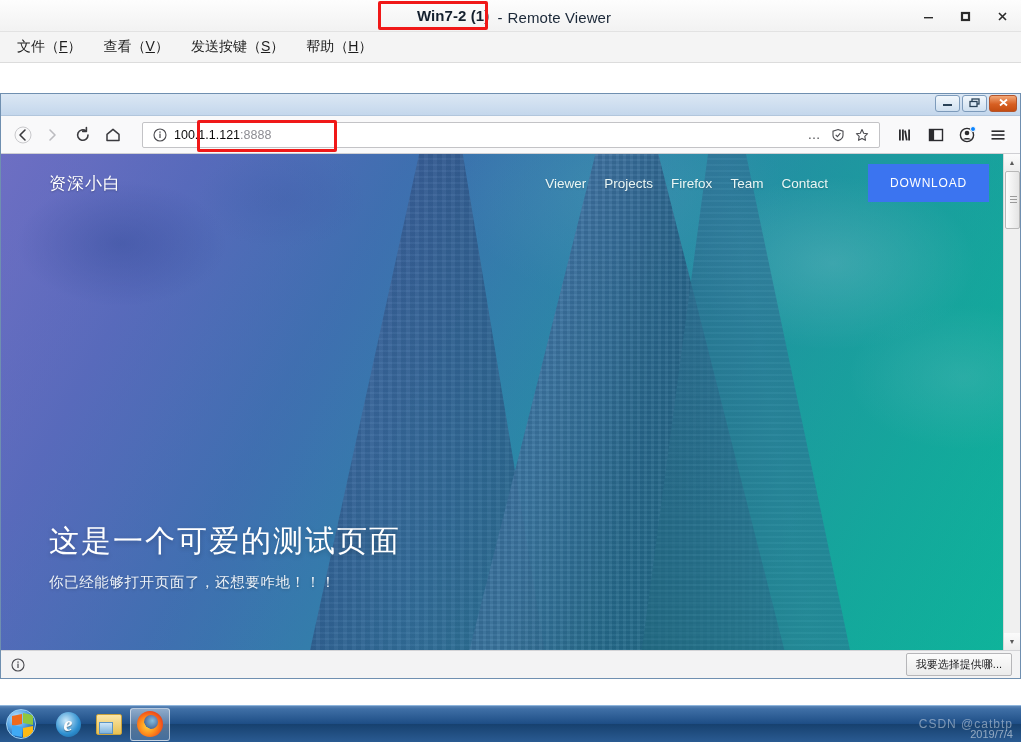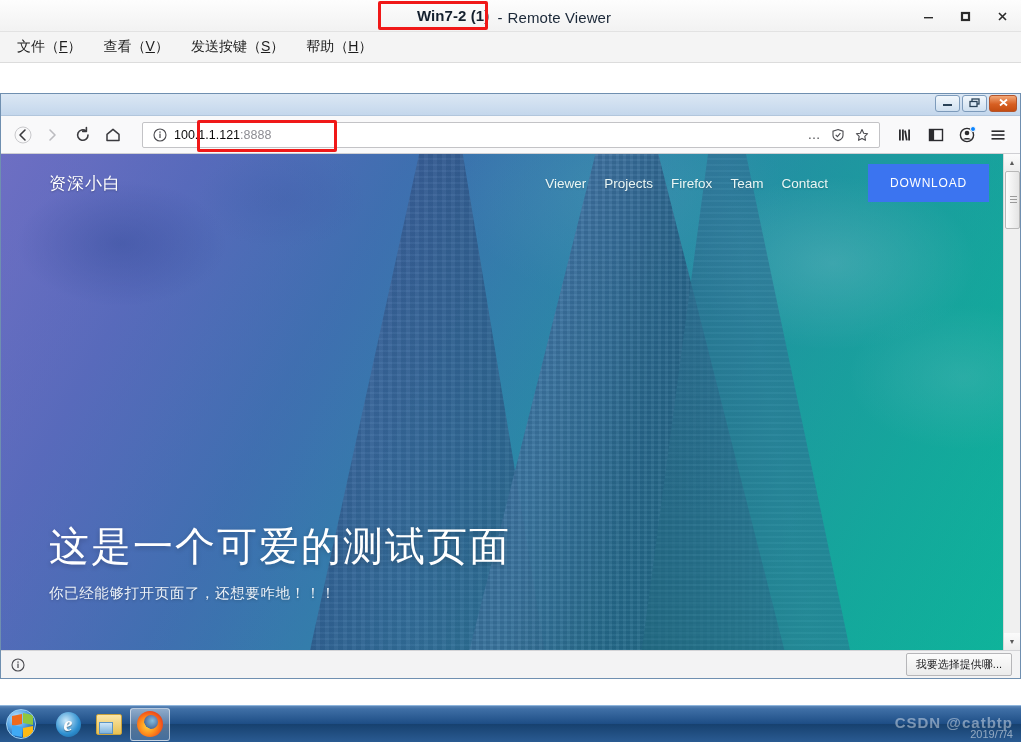--- a/index.html
+++ b/index.html
@@ -313,21 +313,21 @@
   }
 
   
   .hero-copy {
     position: absolute;
     left: 48px; top: 370px;
     z-index: 3;
     width: 640px;
   }
   .hero-title {
-    font-size: 40px; color: #ffffff; font-weight: normal;
+    font-size: 30px; color: #ffffff; font-weight: normal;
     letter-spacing: 2px; line-height: 1.1;
     text-shadow: 0 2px 5px rgba(0,0,0,.22);
   }
   .hero-sub {
     margin-top: 16px;
     font-size: 14.5px; color: #eef3f8; letter-spacing: .6px;
     text-shadow: 0 1px 3px rgba(0,0,0,.25);
   }
 
   
@@ -459,22 +459,22 @@
 
   
   #watermark {
     position: absolute;
     right: 8px; bottom: 2px;
     z-index: 35;
     text-align: right;
     pointer-events: none;
   }
   .wm-main {
-    font-size: 15px; color: rgba(255,255,255,.42);
-    letter-spacing: 1px; font-weight: bold;
+    font-size: 12px; color: rgba(255,255,255,.42);
+    letter-spacing: 1px; font-weight: normal;
   }
   .wm-date {
     font-size: 11px; color: rgba(255,255,255,.50);
     margin-top: -3px;
   }
 </style>
 </head>
 <body>
 
 <div id="viewer-window">

